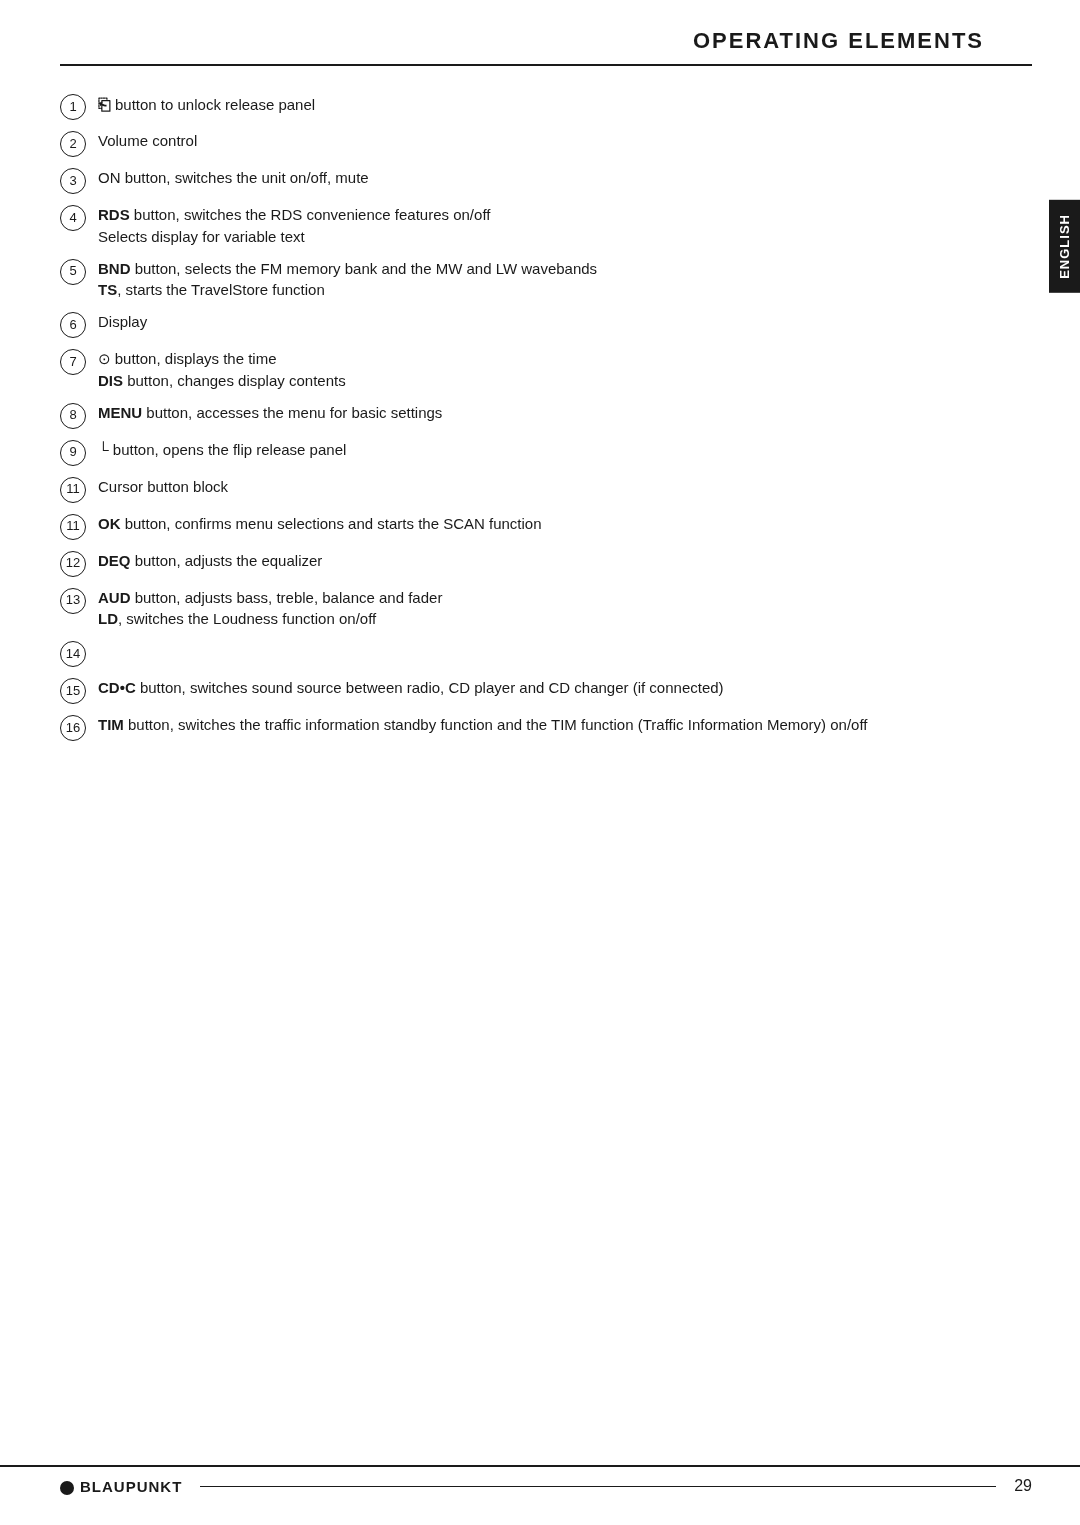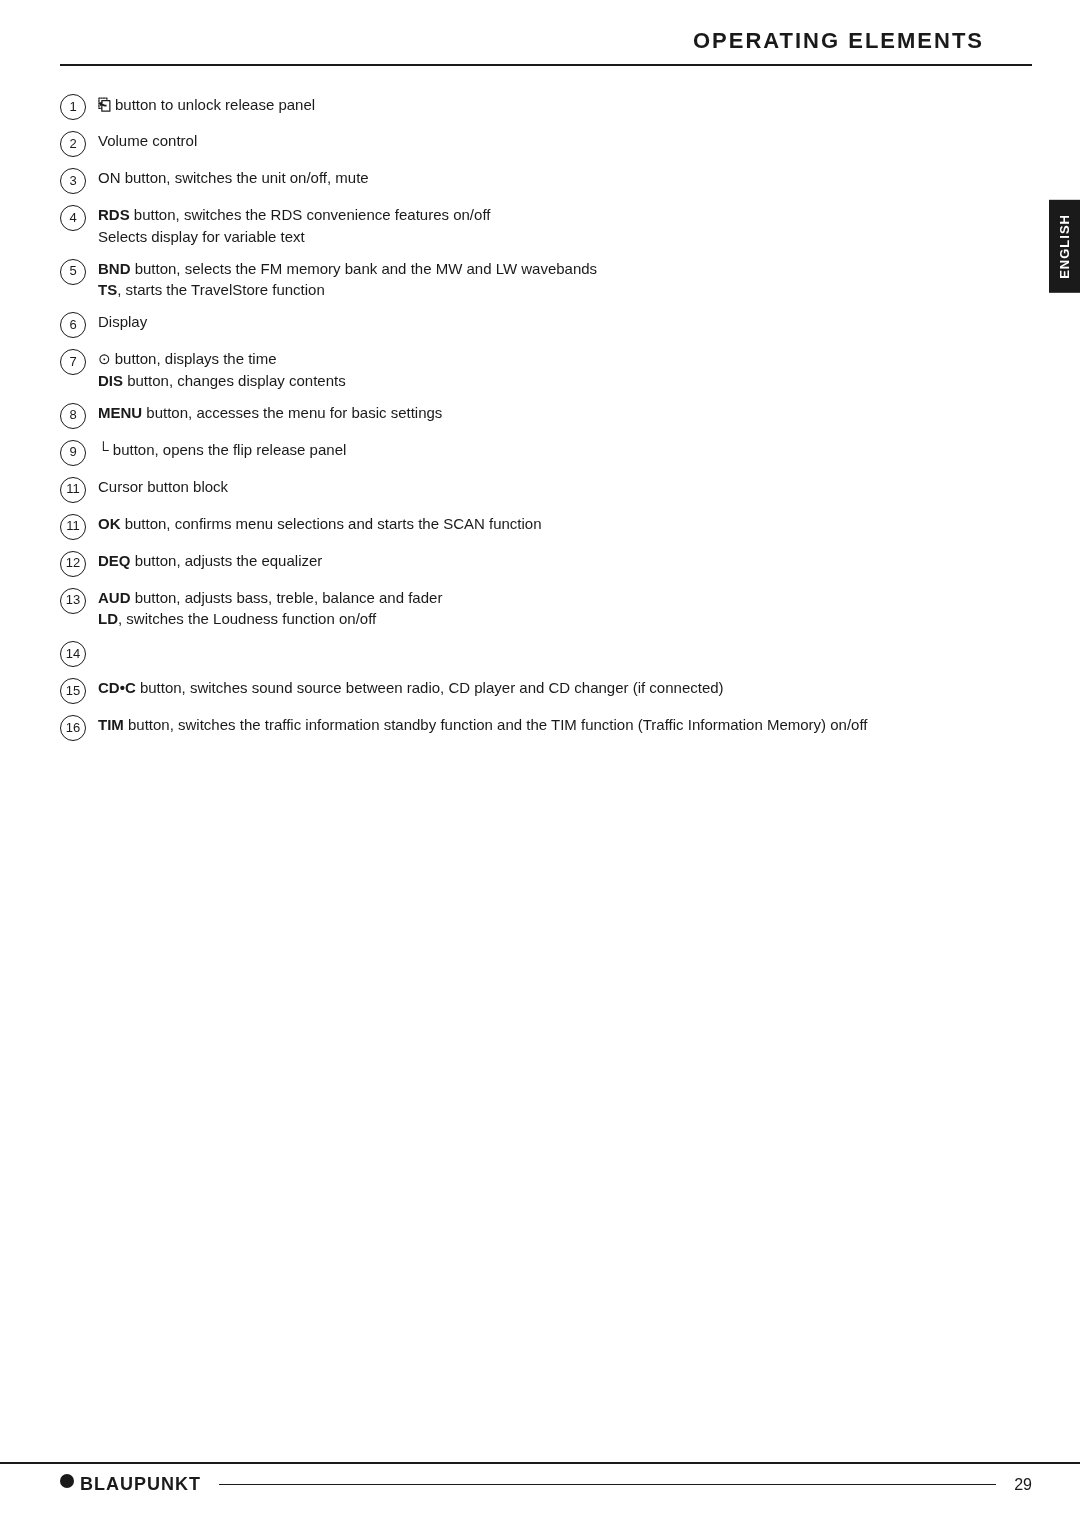--- a/index.html
+++ b/index.html
@@ -88,23 +88,23 @@
       right: 0;
       display: flex;
       align-items: center;
       padding: 0 48px 0 60px;
       border-top: 2px solid #1a1a1a;
       padding-top: 10px;
     }
 
     .footer-logo {
       display: flex;
-      align-items: flex-start;
+      align-items: flex-end;
       font-weight: 900;
-      font-size: 18px;
+      font-size: 15px;
       letter-spacing: 1px;
       text-transform: uppercase;
     }
 
     .footer-logo .dot {
       width: 14px;
       height: 14px;
       background: #1a1a1a;
       border-radius: 50%;
       margin-right: 6px;

